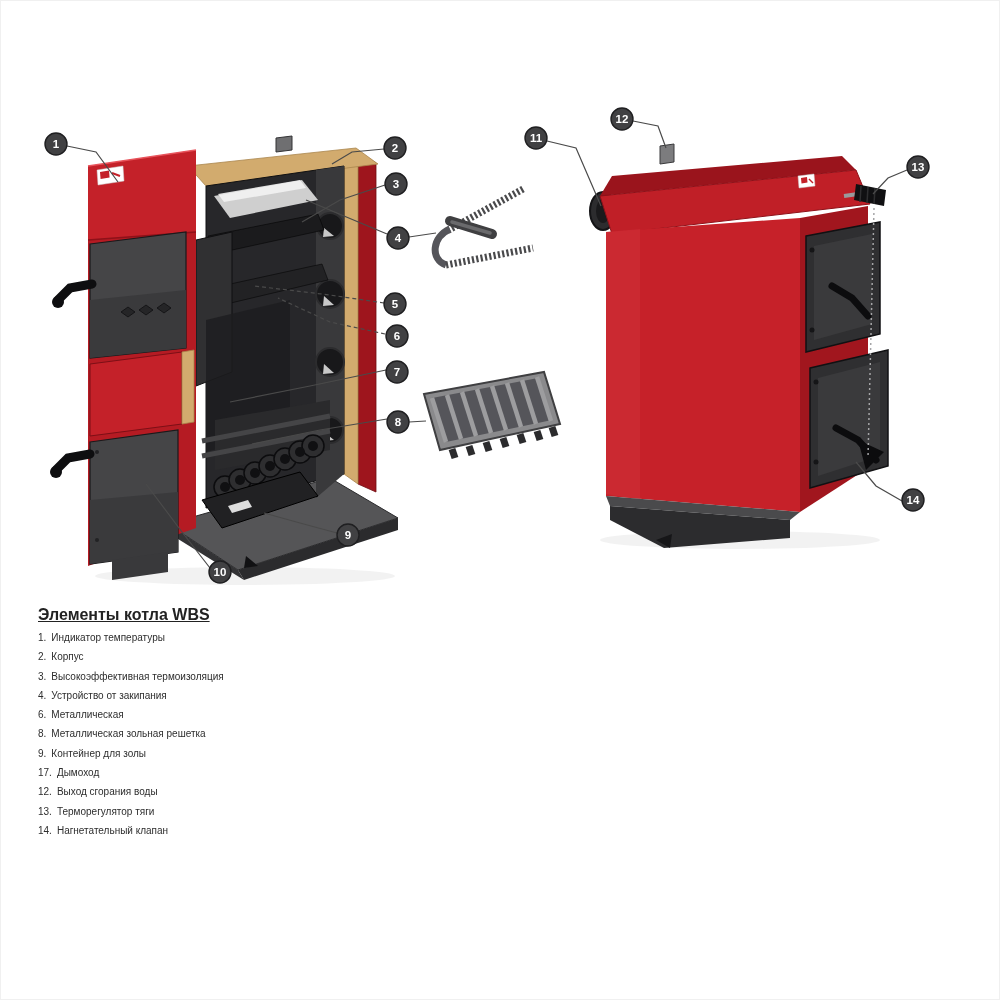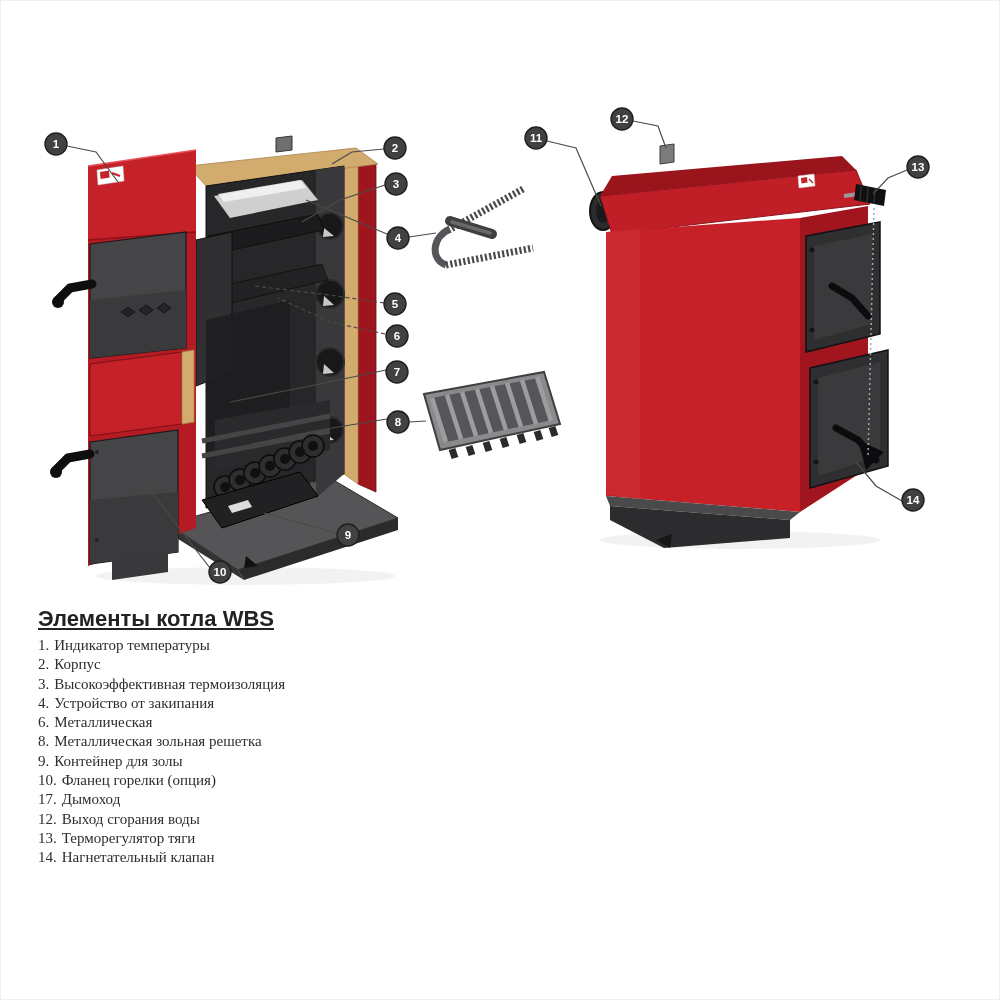--- a/index.html
+++ b/index.html
@@ -11,25 +11,25 @@
   svg{position:absolute;left:0;top:0;}
   .badge circle{fill:#414143;stroke:#1f1f21;stroke-width:1.4;}
   .badge text{
     fill:#ffffff;font-size:11.5px;font-weight:bold;text-anchor:middle;
     font-family:"Liberation Sans",sans-serif;
   }
   .leader{stroke:#4a4a4a;stroke-width:1.2;fill:none;}
   .leader.dashed{stroke-dasharray:4 3;}
   .legend{position:absolute;left:38px;top:606px;color:#2d2d2d;width:460px;}
   .legend-title{
-    font-size:22px;font-weight:bold;text-decoration:underline;
+    font-size:16px;font-weight:bold;text-decoration:underline;
     margin:0 0 4px 0;color:#222;
   }
   .legend-list{list-style:none;margin:0;padding:0;}
-  .legend-list li{font-size:15px;line-height:19.3px;white-space:nowrap;font-family:Liberation Serif, serif;}
+  .legend-list li{font-size:10px;line-height:19.3px;white-space:nowrap;}
   .legend-list .num{margin-right:5px;}
 </style>
 </head>
 <body>
 
 <div class="canvas">
 
 <svg width="1000" height="1000" viewBox="0 0 1000 1000">
 
   <ellipse cx="245" cy="576" rx="150" ry="9" fill="#000" opacity="0.05"></ellipse>
@@ -325,21 +325,20 @@
 <div class="legend">
   <div class="legend-title">Элементы котла WBS</div>
   <ol class="legend-list">
     <li><span class="num">1.</span><span>Индикатор температуры</span></li>
     <li><span class="num">2.</span><span>Корпус</span></li>
     <li><span class="num">3.</span><span>Высокоэффективная термоизоляция</span></li>
     <li><span class="num">4.</span><span>Устройство от закипания</span></li>
     <li><span class="num">6.</span><span>Металлическая</span></li>
     <li><span class="num">8.</span><span>Металлическая зольная решетка</span></li>
     <li><span class="num">9.</span><span>Контейнер для золы</span></li>
-    <li><span class="num">10.</span><span>Фланец горелки (опция)</span></li>
     <li><span class="num">17.</span><span>Дымоход</span></li>
     <li><span class="num">12.</span><span>Выход сгорания воды</span></li>
     <li><span class="num">13.</span><span>Терморегулятор тяги</span></li>
     <li><span class="num">14.</span><span>Нагнетательный клапан</span></li>
   </ol>
 </div>
 
 </div>
 
 </body></html>

